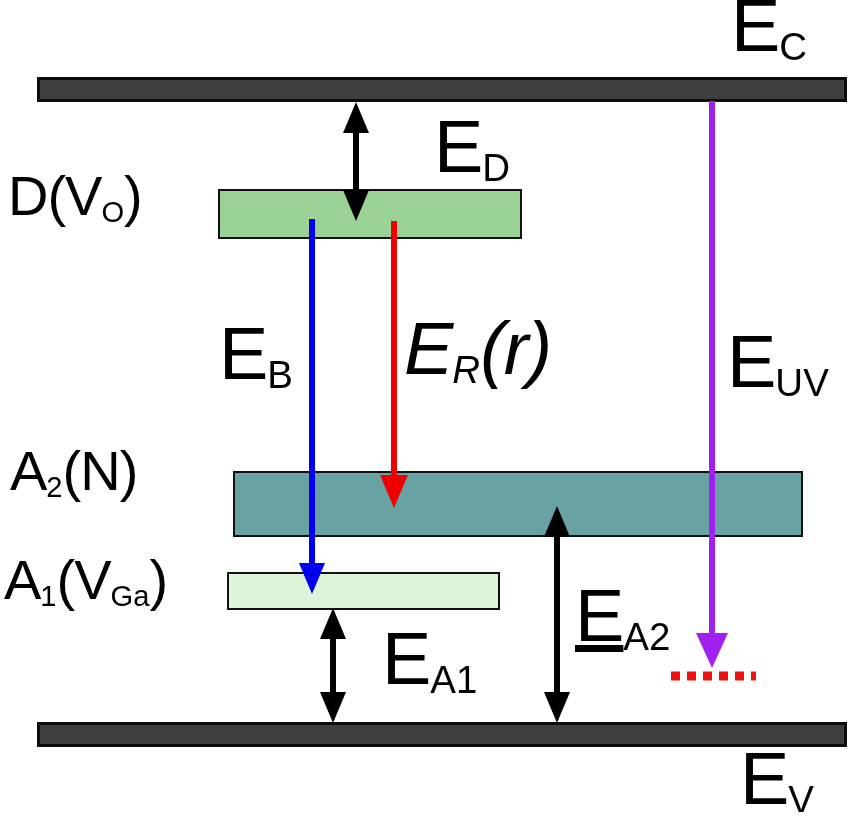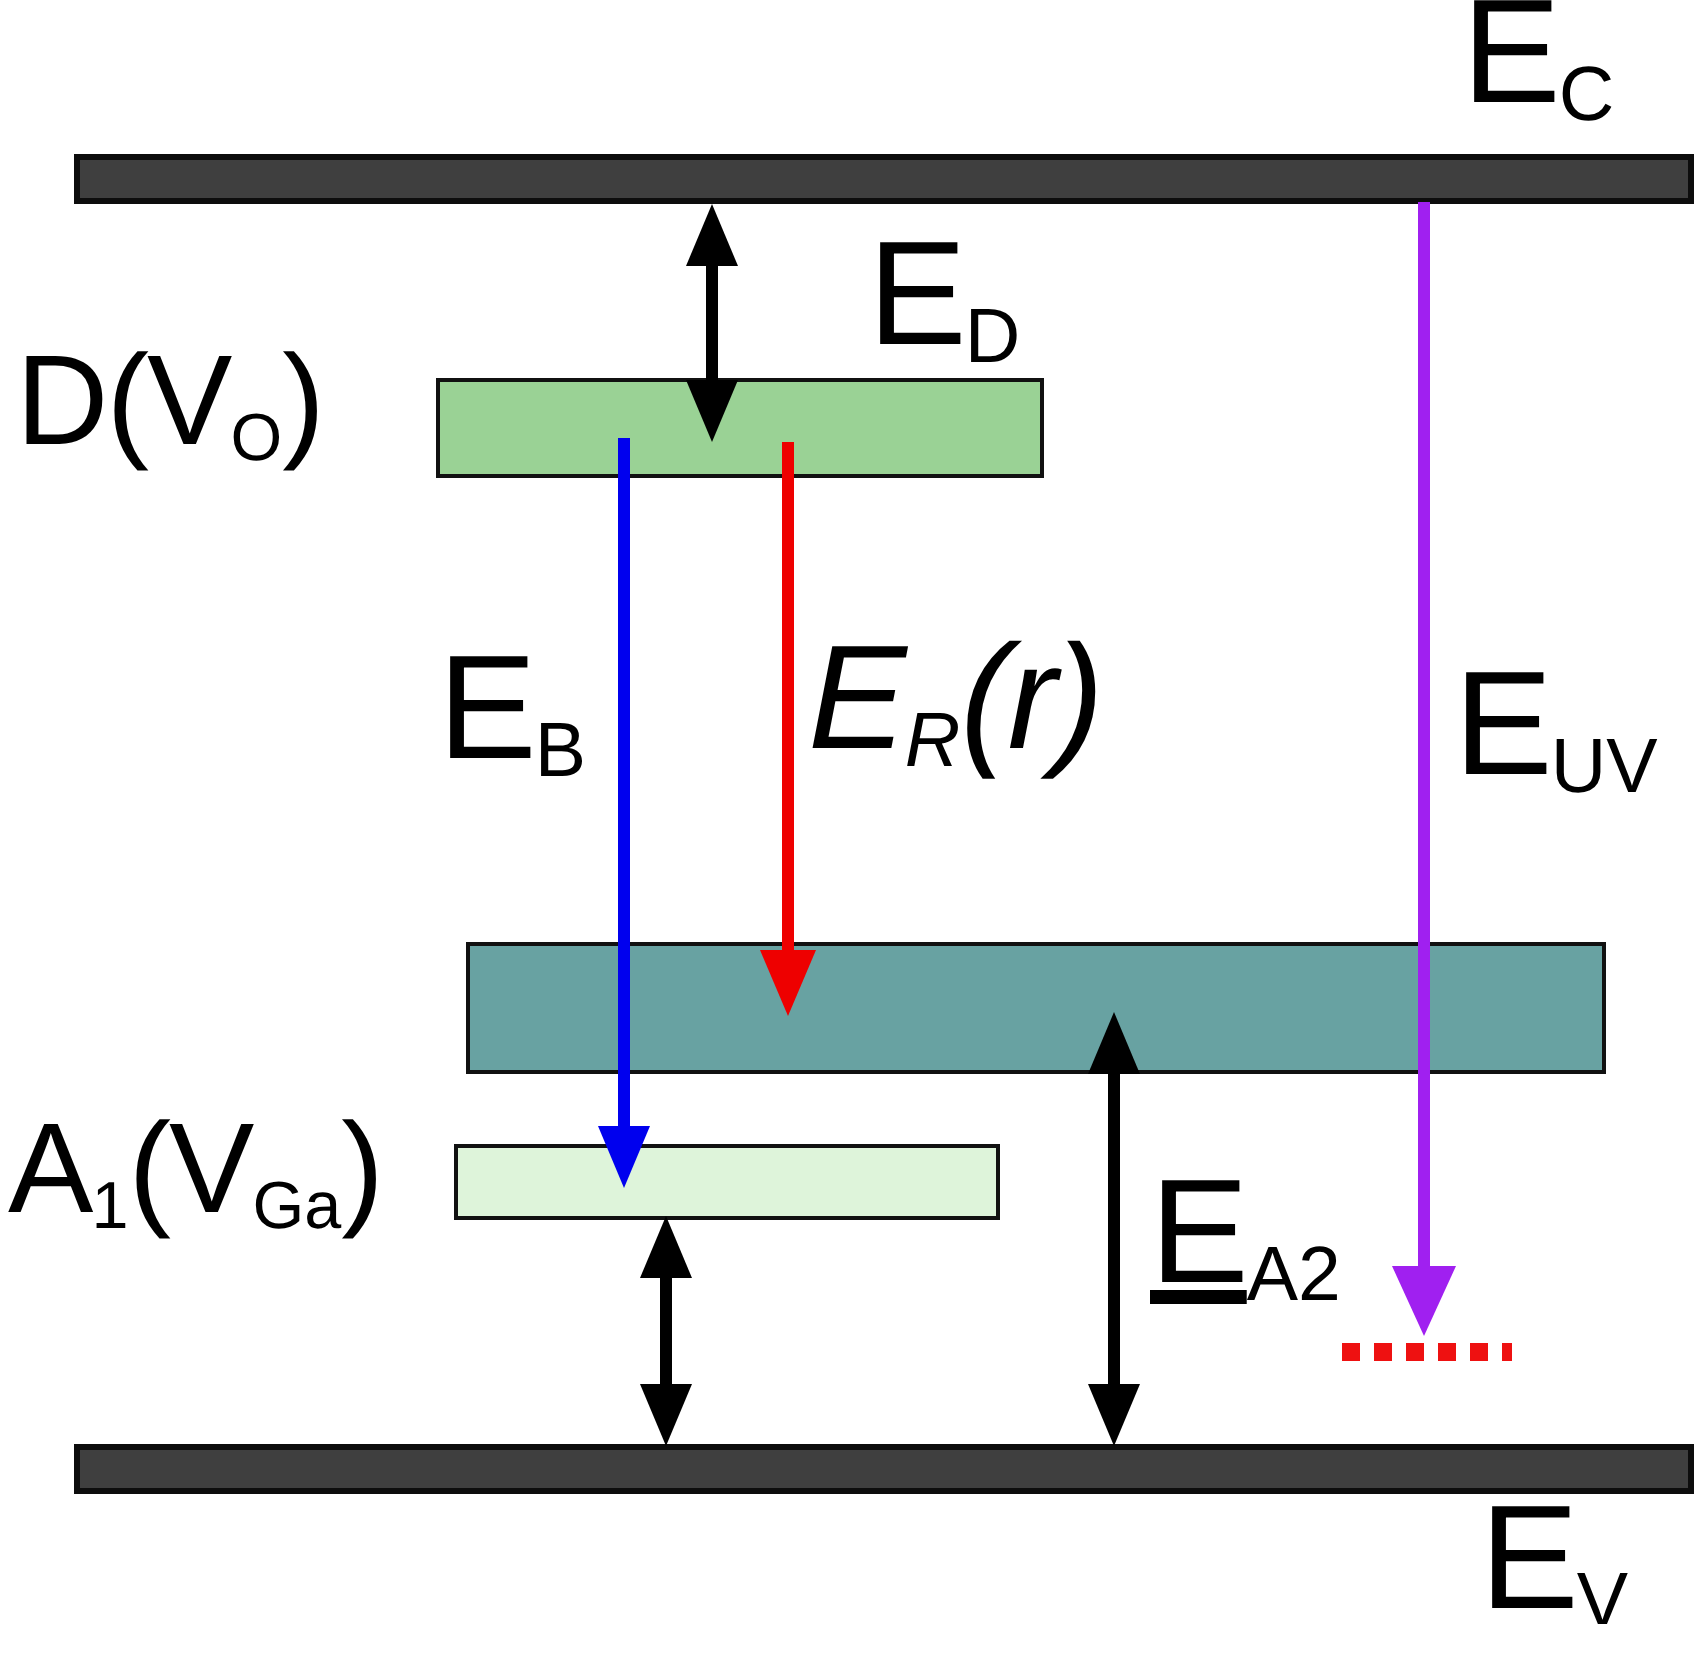--- a/index.html
+++ b/index.html
@@ -28,21 +28,21 @@
   .level.acceptor2{ background: var(--acceptor2-fill); }
   .level.acceptor1{ background: var(--acceptor1-fill); }
   .lbl {
     position: absolute;
     z-index: 4;
     font-size: 74px;
     line-height: 1;
     white-space: nowrap;
     letter-spacing: -1px;
   }
-  .lbl.big { font-size: 64px; text-align: right; }
+  .lbl.big { font-size: 56px; text-align: right; }
   .lbl .sub {
     font-size: 0.52em;
     vertical-align: -0.24em;
     letter-spacing: 0;
   }
   svg.overlay {
     position: absolute;
     left: 0; top: 0;
     z-index: 3;
   }
@@ -111,21 +111,23 @@
   <div class="lbl" style="left:434px; top:110px;"><span>E</span><span class="sub">D</span></div>
 
   <div class="lbl big" style="left:8px; top:168px;"><span>D(V</span><span class="sub">O</span><span>)</span></div>
 
   <div class="lbl" style="left:219px; top:317px;"><span>E</span><span class="sub">B</span></div>
 
   <div class="lbl" style="left:404px; top:312px;font-style:italic;"><span>E</span><span class="sub">R</span><span>(r)</span></div>
 
   <div class="lbl" style="left:727px; top:325px;text-align:right;"><span>E</span><span class="sub">UV</span></div>
 
+  <div class="lbl big" style="left:10px; top:443px;"><span>A</span><span class="sub">2</span><span>(N)</span></div>
 
   <div class="lbl big" style="left:4px; top:552px;"><span>A</span><span class="sub">1</span><span>(V</span><span class="sub">Ga</span><span>)</span></div>
 
+  <div class="lbl" style="left:382px; top:622px;"><span>E</span><span class="sub">A1</span></div>
 
   <div class="lbl" style="left:575px; top:579px;text-decoration:underline;"><span>E</span><span class="sub">A2</span></div>
 
   <div class="lbl" style="left:740px; top:742px;"><span>E</span><span class="sub">V</span></div>
 
 </div>
 
 </body></html>

